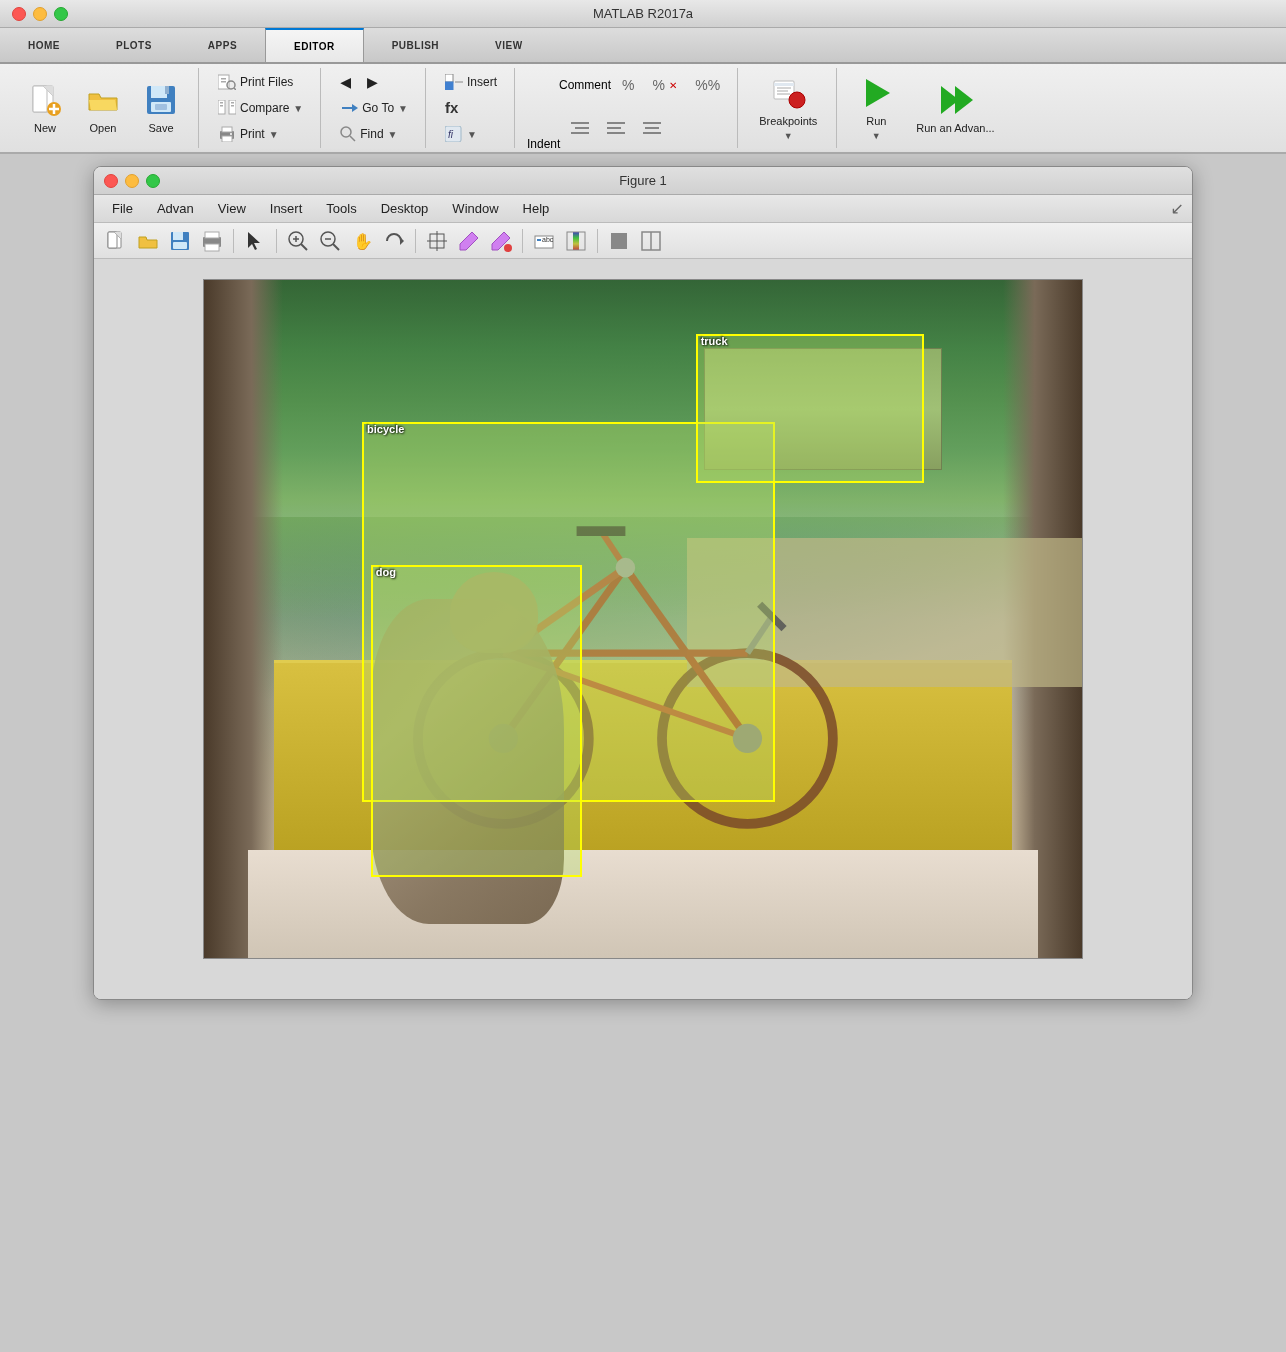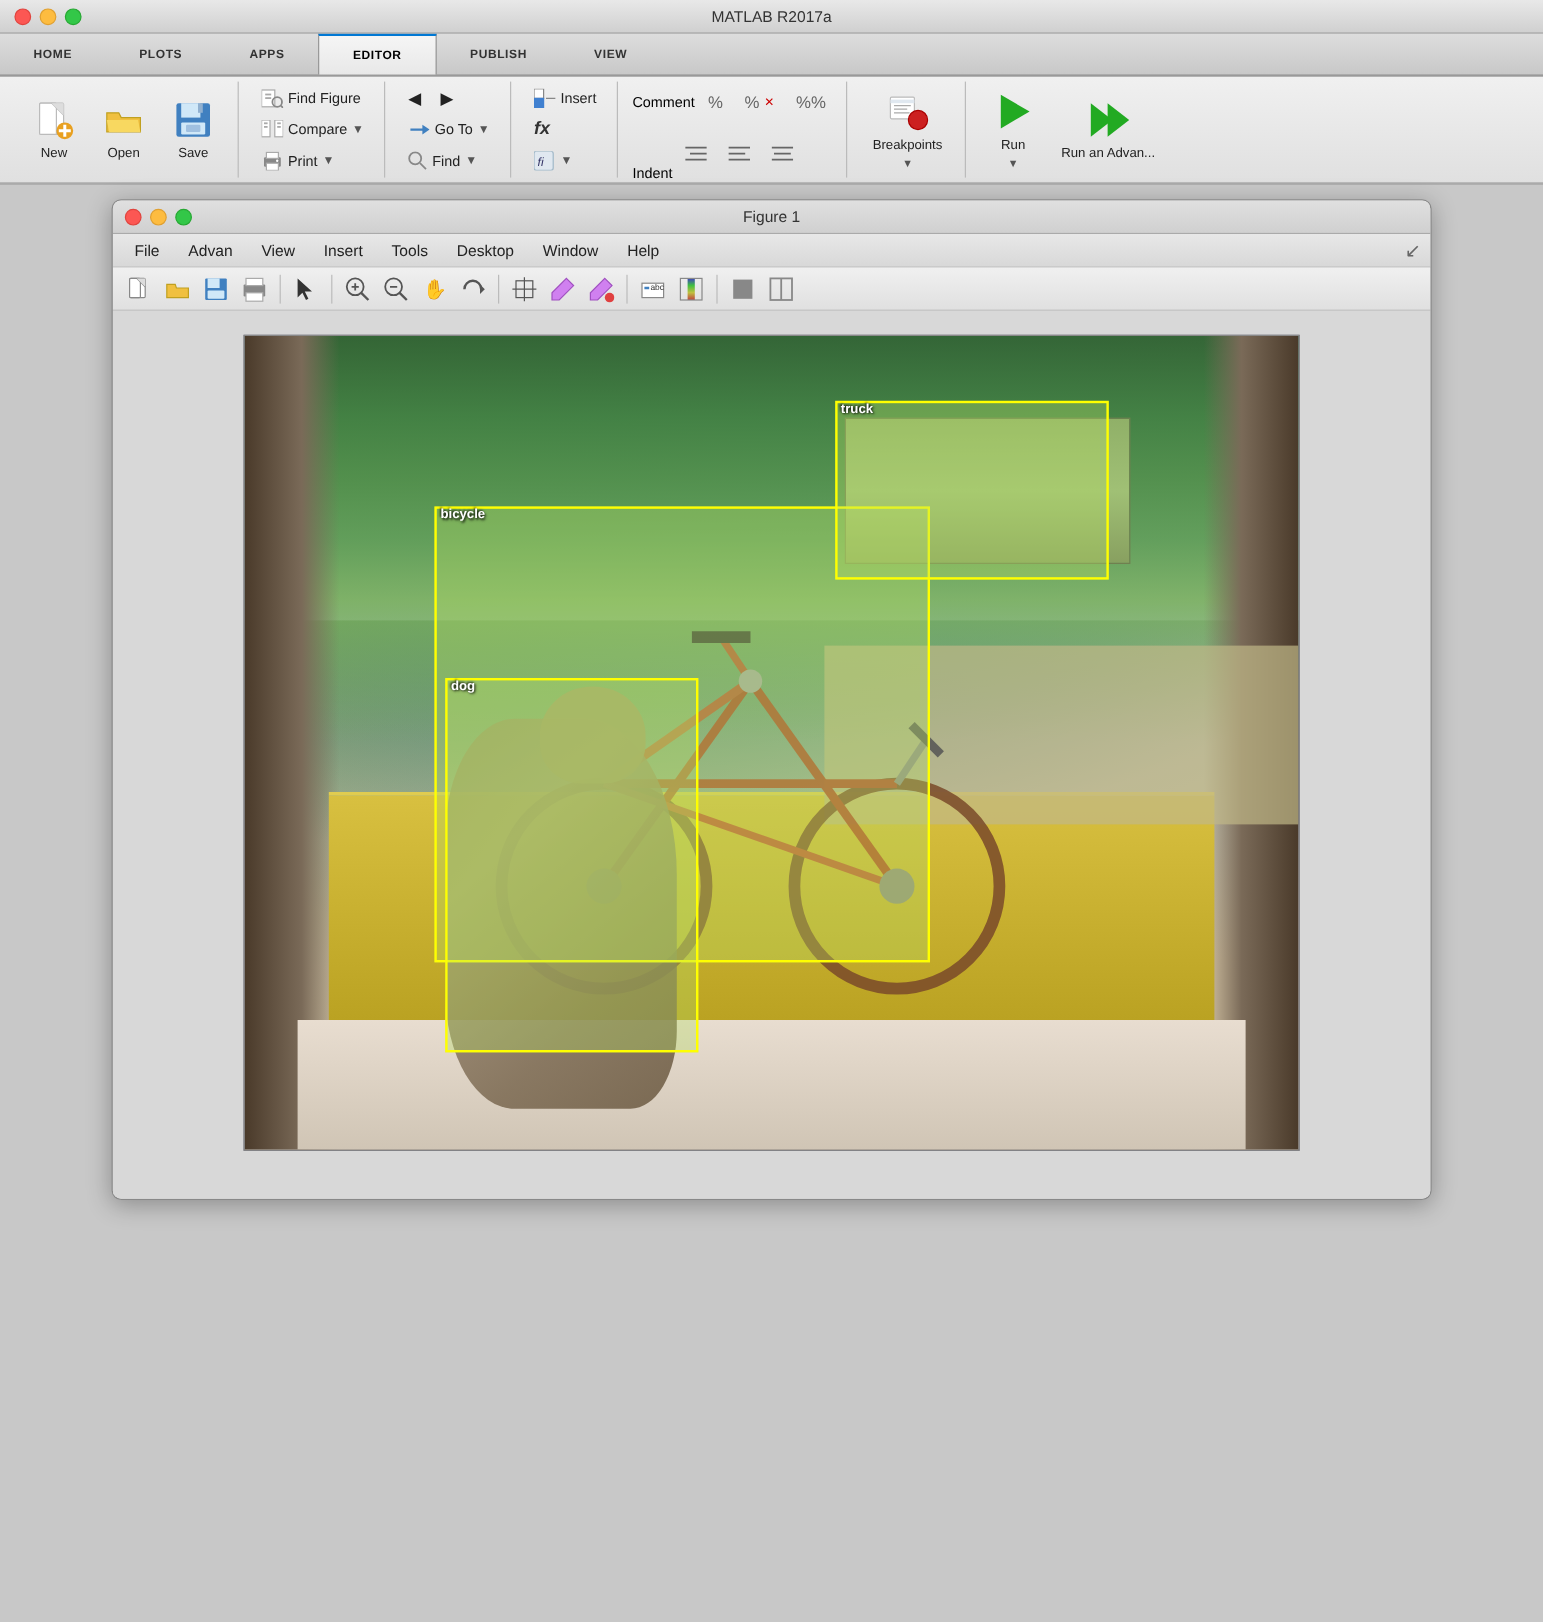--- a/index.html
+++ b/index.html
@@ -386,21 +386,21 @@
   <div class="ribbon-group">
     <div class="ribbon-col">
       <div class="ribbon-btn-small">
         <svg width="18" height="16" viewBox="0 0 18 16">
           <rect x="0" y="1" width="11" height="14" fill="white" stroke="#aaa"></rect>
           <rect x="3" y="4" width="5" height="1.5" fill="#aaa"></rect>
           <rect x="3" y="7" width="5" height="1.5" fill="#aaa"></rect>
           <circle cx="13" cy="11" r="4" fill="none" stroke="#888" stroke-width="1.5"></circle>
           <line x1="16" y1="14" x2="18" y2="16" stroke="#888" stroke-width="1.5"></line>
         </svg>
-        <span>Find Figure</span>
+        <span>Print Files</span>
       </div>
       <div class="ribbon-btn-small">
         <svg width="18" height="16" viewBox="0 0 18 16">
           <rect x="0" y="0" width="7" height="14" fill="white" stroke="#aaa"></rect>
           <rect x="2" y="2" width="3" height="1.5" fill="#aaa"></rect>
           <rect x="2" y="5" width="3" height="1.5" fill="#aaa"></rect>
           <rect x="11" y="0" width="7" height="14" fill="white" stroke="#aaa"></rect>
           <rect x="13" y="2" width="3" height="1.5" fill="#aaa"></rect>
           <rect x="13" y="5" width="3" height="1.5" fill="#aaa"></rect>
         </svg>
@@ -453,37 +453,37 @@
     <div class="ribbon-col">
       <div class="ribbon-btn-small">
         <svg width="18" height="16" viewBox="0 0 18 16">
           <rect x="0" y="0" width="8" height="8" fill="white" stroke="#888"></rect>
           <rect x="0" y="8" width="8" height="8" fill="#4080d0" stroke="#4080d0"></rect>
           <line x1="10" y1="8" x2="18" y2="8" stroke="#888"></line>
         </svg>
         <span>Insert</span>
       </div>
       <div class="ribbon-btn-small">
-        <span style="font-style:italic; font-weight:bold; font-size:15px; color:#333;">fx</span>
+        <span style="font-weight:bold; font-size:15px; color:#333;">fx</span>
       </div>
       <div class="ribbon-btn-small">
         <svg width="18" height="16" viewBox="0 0 18 16">
           <rect x="0" y="0" width="16" height="16" rx="2" fill="#e0e8f0" stroke="#a0b8c8"></rect>
           <text x="3" y="12" style="font-size:10px; fill:#336; font-style:italic;">fi</text>
         </svg>
         <span class="dropdown-arrow">▼</span>
       </div>
     </div>
   </div>
 
   <div class="ribbon-group">
     <div style="display:flex; flex-direction:column; height:78px; justify-content:space-between; gap:0;">
 
       <div style="display:flex; align-items:center; gap:4px; padding: 4px 0;">
-        <span style="font-size:12px;">Comment</span>
+        <span style="font-size:12px;margin-left:32px;">Comment</span>
         <div class="ribbon-btn-small">
           <span style="font-size:14px; color:#666;">%</span>
         </div>
         <div class="ribbon-btn-small">
           <span style="font-size:14px; color:#666;">%</span>
           <span style="font-size:10px; color:#c00;">✕</span>
         </div>
         <div class="ribbon-btn-small">
           <span style="font-size:14px; color:#666;">%%</span>
         </div>

